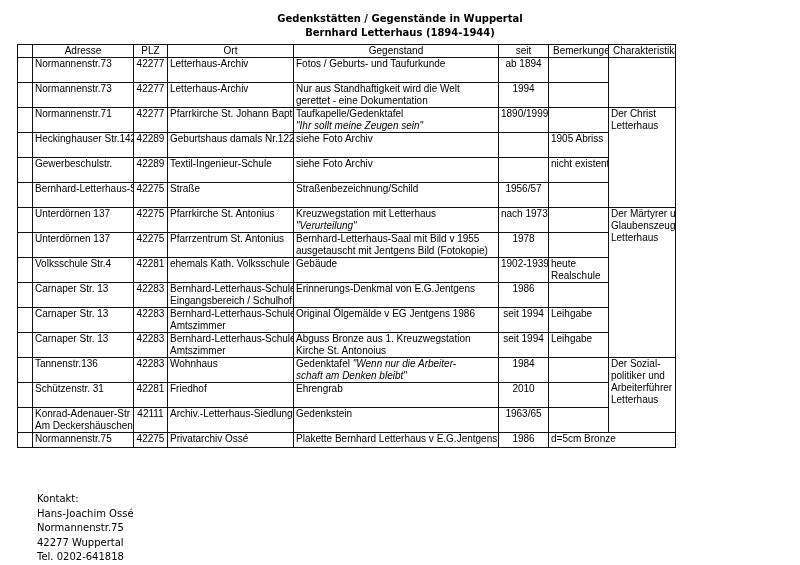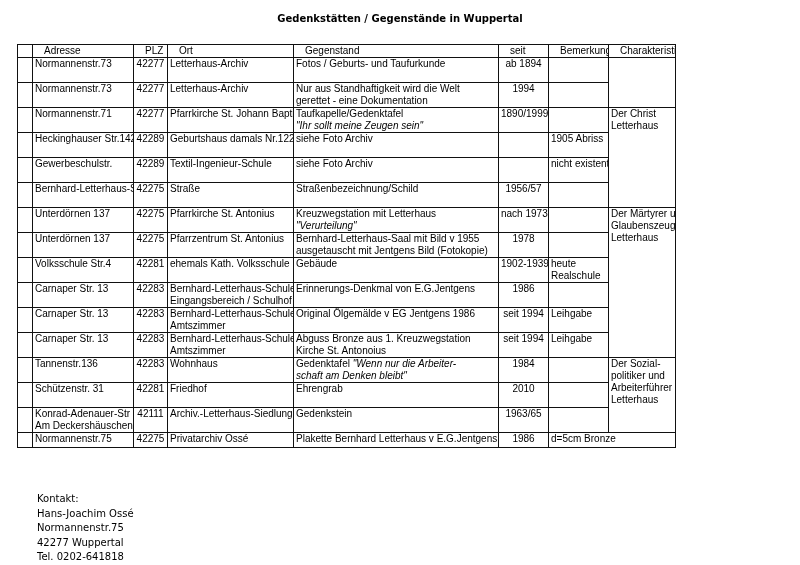--- a/index.html
+++ b/index.html
@@ -3,36 +3,37 @@
 <meta charset="utf-8">
 <style>
   html,body{margin:0;padding:0;background:#fff;}
   .page{position:relative;width:800px;height:565px;background:#ffffff;overflow:hidden;
         font-family:"Liberation Sans",sans-serif;color:#000;}
   .title{position:absolute;top:12px;left:0;width:100%;text-align:center;
          font-family:"DejaVu Sans",sans-serif;font-size:10px;font-weight:bold;line-height:14px;}
   table.grid{position:absolute;left:17px;top:44px;width:658px;border-collapse:collapse;table-layout:fixed;}
   table.grid th, table.grid td{border:1px solid #111;padding:0 2px;font-size:10px;line-height:12px;
          vertical-align:top;overflow:hidden;white-space:nowrap;}
-  table.grid th{font-weight:normal;text-align:left;padding:0 11px;}
+  table.grid th{font-weight:normal;text-align:center;padding:0 4px;}
   thead tr{height:13px;}
   tbody tr{height:25px;}
   tbody tr.last{height:15px;}
   td.c{text-align:center;margin-left:20px;}
   .it{font-style:italic;}
   .contact{position:absolute;left:37px;top:492px;font-family:"DejaVu Sans",sans-serif;
            font-size:10px;line-height:14.6px;}
 </style>
 </head>
 <body>
 
 <div class="page">
 
   <div class="title">
     <div>Gedenkstätten / Gegenstände in Wuppertal</div>
+    <div>Bernhard Letterhaus (1894-1944)</div>
   </div>
 
   <table class="grid">
     <colgroup>
       <col style="width:15px">
         <col style="width:101px">
         <col style="width:34px">
         <col style="width:126px">
       <col style="width:205px">
         <col style="width:50px">

